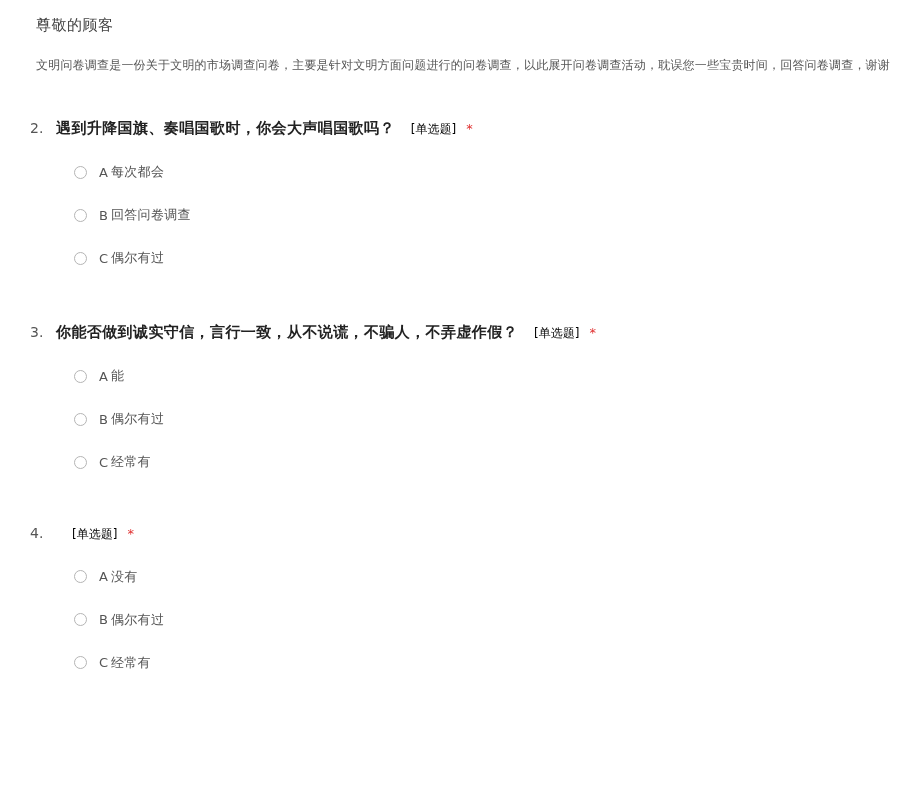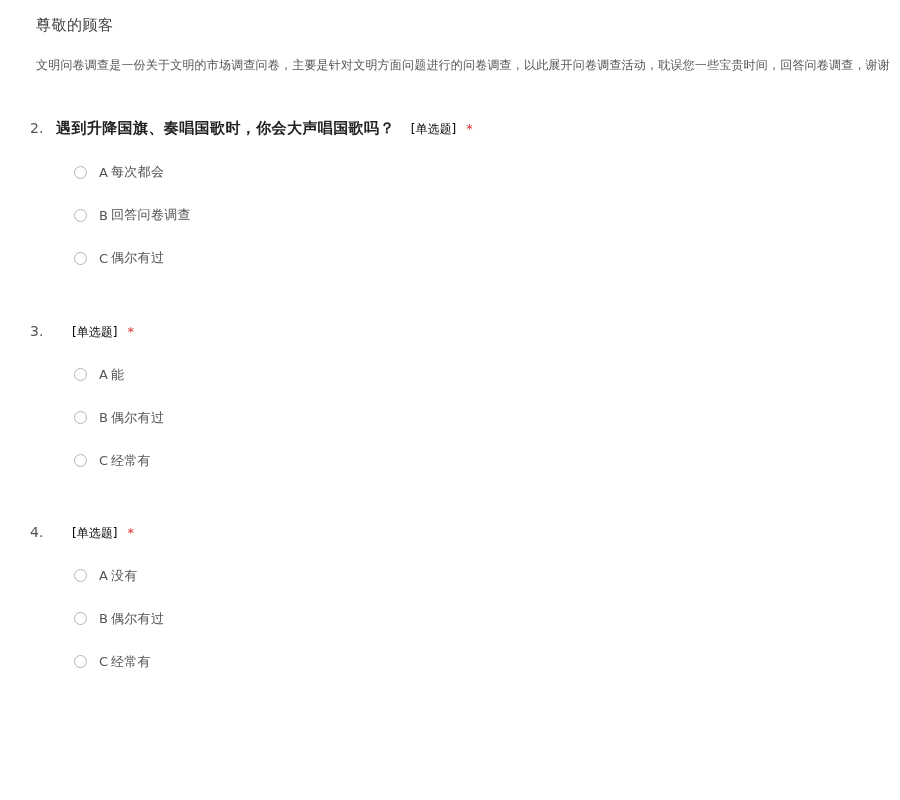--- a/index.html
+++ b/index.html
@@ -137,20 +137,21 @@
           <span class="radio"></span>
           <span class="opt-letter">C</span>
           <span class="opt-text">偶尔有过</span>
         </div>
       </div>
     </div>
 
     <div class="question gap-q3">
       <div class="q-head">
         <span class="q-num">3.</span>
+        <span class="q-text">你能否做到诚实守信，言行一致，从不说谎，不骗人，不弄虚作假？</span>
         <span class="q-type">[单选题]</span>
         <span class="q-required">*</span>
       </div>
       <div class="options">
         <div class="option">
           <span class="radio"></span>
           <span class="opt-letter">A</span>
           <span class="opt-text">能</span>
         </div>
         <div class="option">

